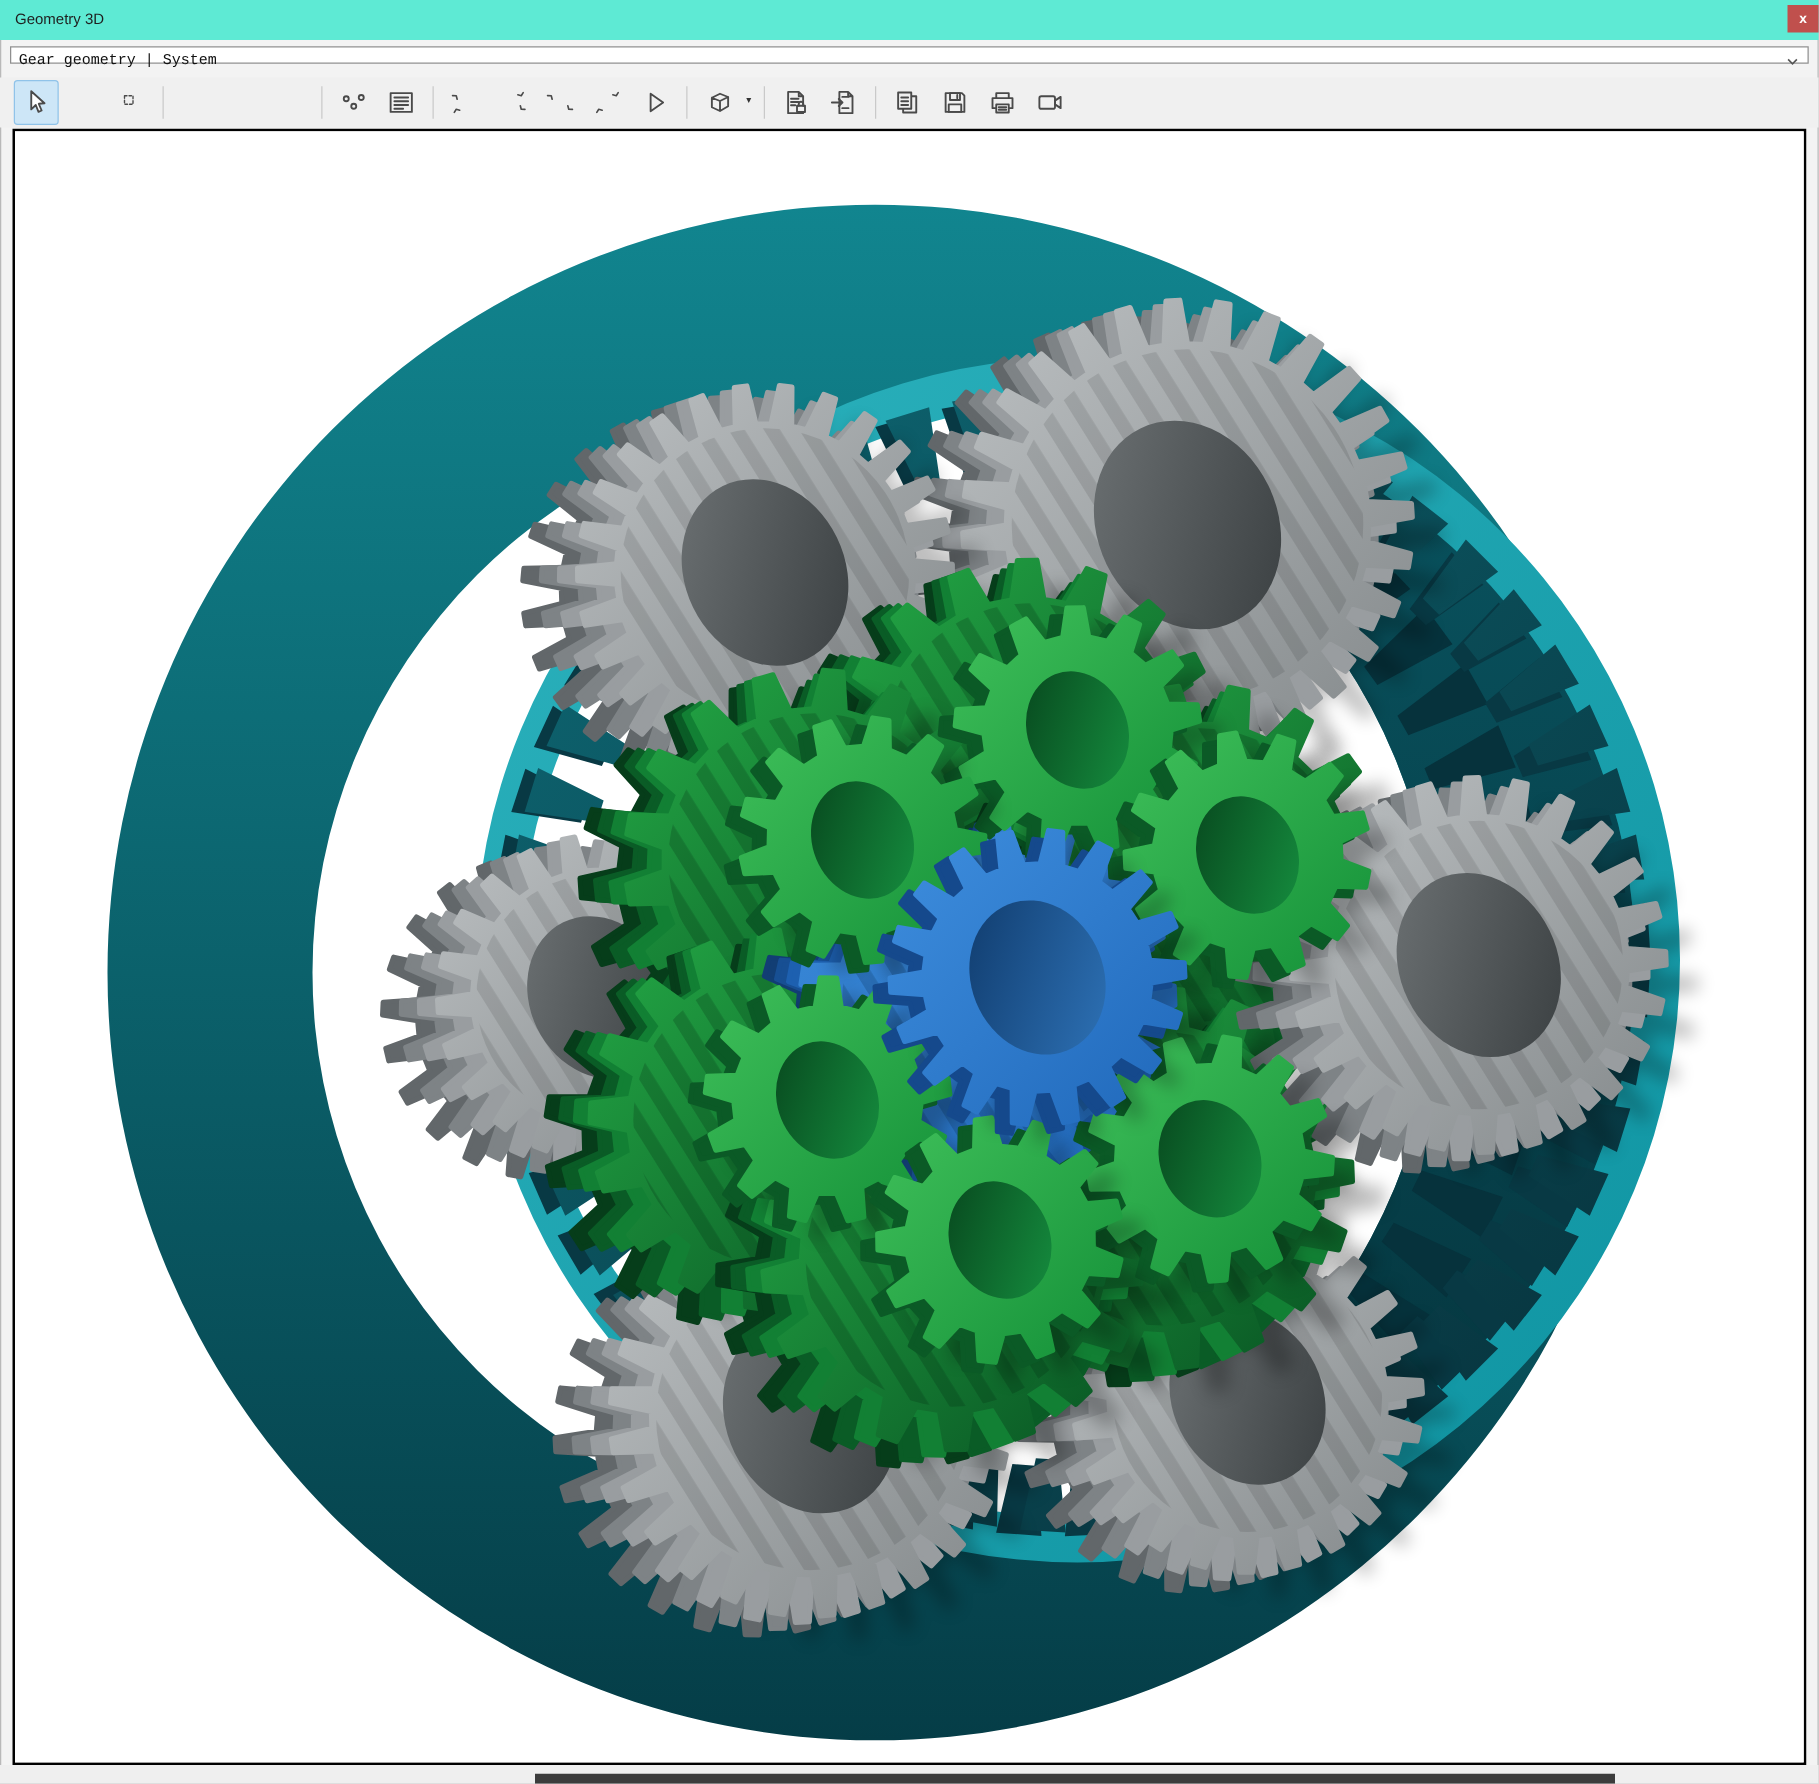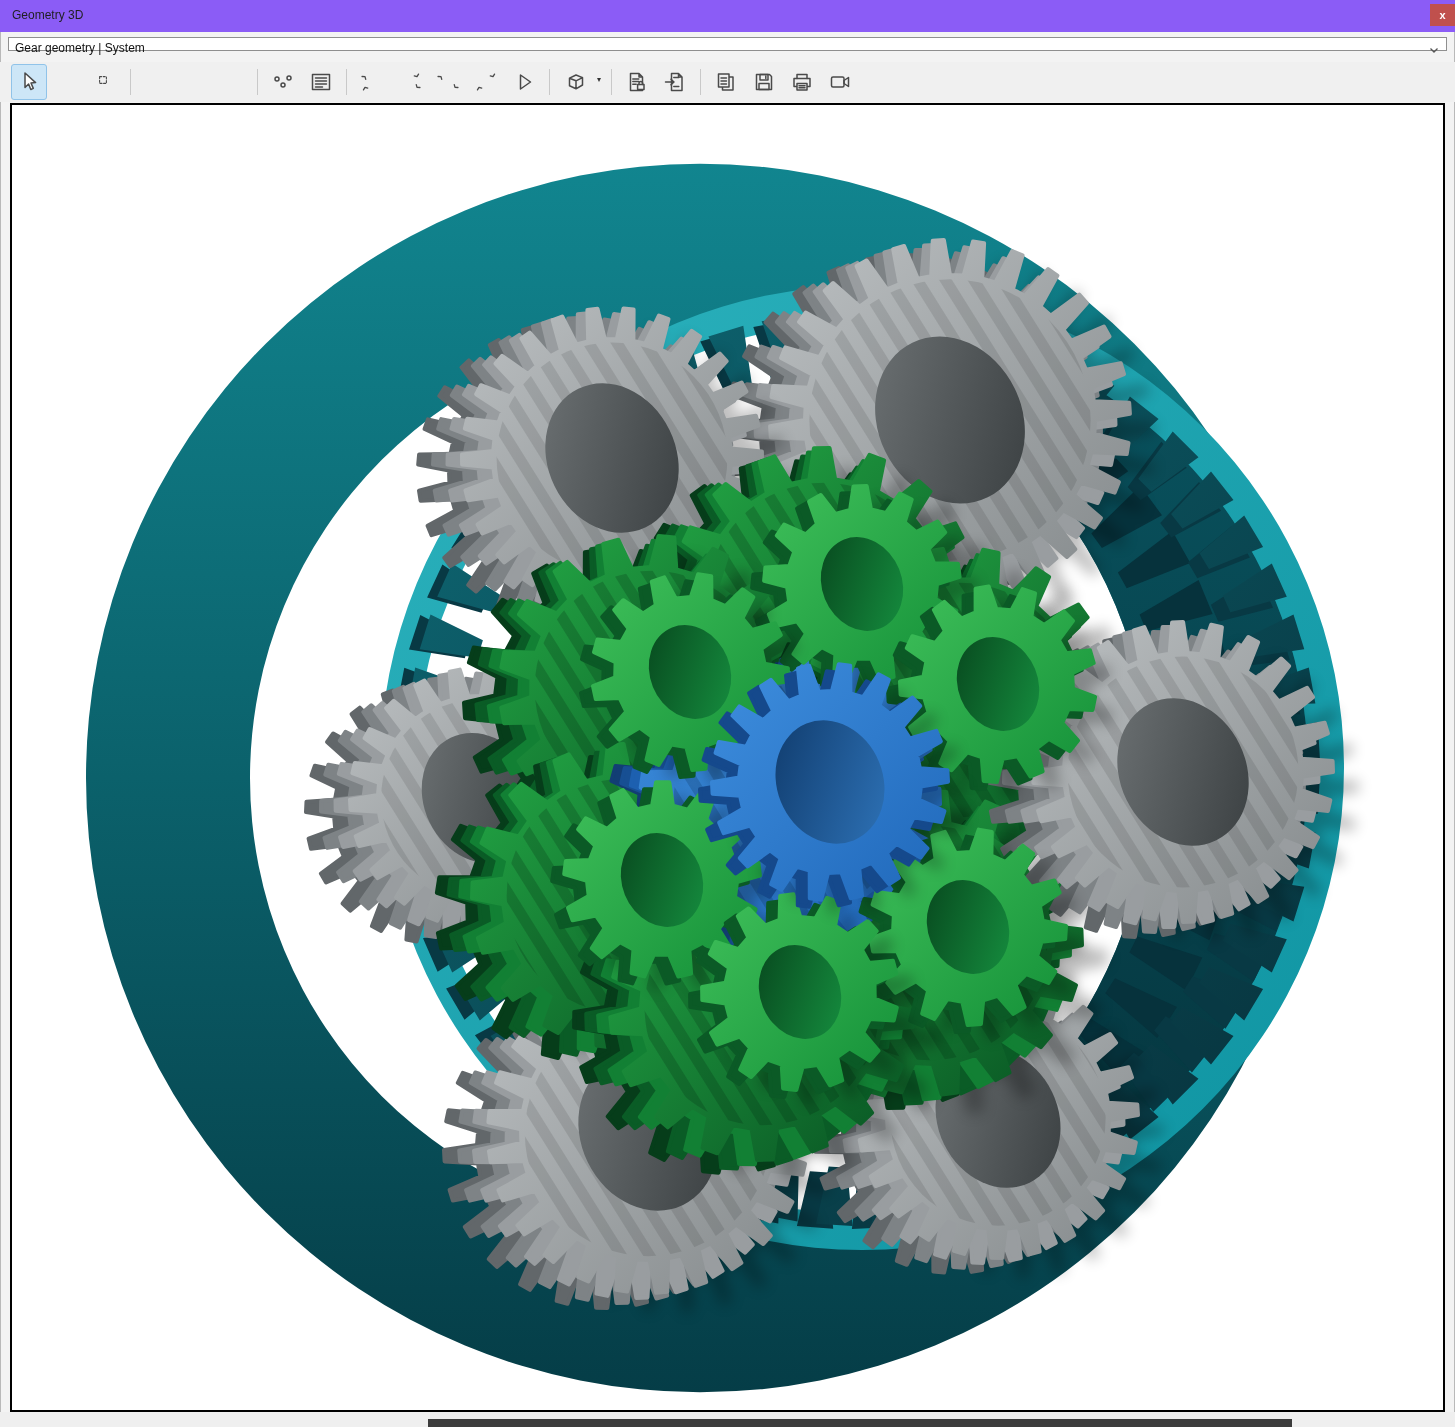--- a/index.html
+++ b/index.html
@@ -1,25 +1,25 @@
 <!DOCTYPE html>
 <html><head>
 <meta charset="utf-8">
 <style>
   html,body{margin:0;padding:0;}
   body{width:1455px;height:1427px;position:relative;background:#f3f3f3;
        font-family:"Liberation Sans",sans-serif;overflow:hidden;
        box-shadow:inset 0 0 0 1px #b9b9b9;}
-  .titlebar{position:absolute;top:0;left:0;right:0;height:32px;background:#8b5cf6;}
+  .titlebar{position:absolute;top:0;left:0;right:0;height:32px;background:#5eead4;}
   .title{position:absolute;left:12px;top:0;line-height:30px;font-size:12px;color:#1f1f1f;}
   .closebtn{position:absolute;top:4px;right:0px;width:25px;height:22px;background:#c0504d;
             color:#fff;font-size:11px;font-weight:bold;text-align:center;line-height:22px;
             cursor:default;}
   .combo{position:absolute;top:37px;left:8px;right:8px;height:14px;background:#fff;
-         border:1px solid #8f8f8f;box-sizing:border-box;}
+         border:1px solid #8f8f8f;box-sizing:border-box;font-family:Liberation Mono, monospace;}
   .combo .val{position:absolute;left:6px;top:0;line-height:20px;font-size:12px;color:#111;}
   .combo .chev{position:absolute;right:6px;top:4px;}
   .toolbar{position:absolute;top:62px;left:0;right:0;height:40px;background:#f0f0f0;
            display:flex;align-items:center;padding-left:10px;}
   .tb{width:30px;height:30px;border:1px solid transparent;border-radius:3px;background:transparent;
       padding:2px;margin:0 1px;display:flex;align-items:center;justify-content:center;position:relative;}
   .tb svg{width:24px;height:24px;}
   .tb.sel{background:#cde6f7;border-color:#90c3e9;}
   .sep{width:1px;height:26px;background:#c9c9c9;margin:0 6px;display:inline-block;}
   .caret{position:absolute;right:-9px;top:10px;font-size:8px;color:#333;}

